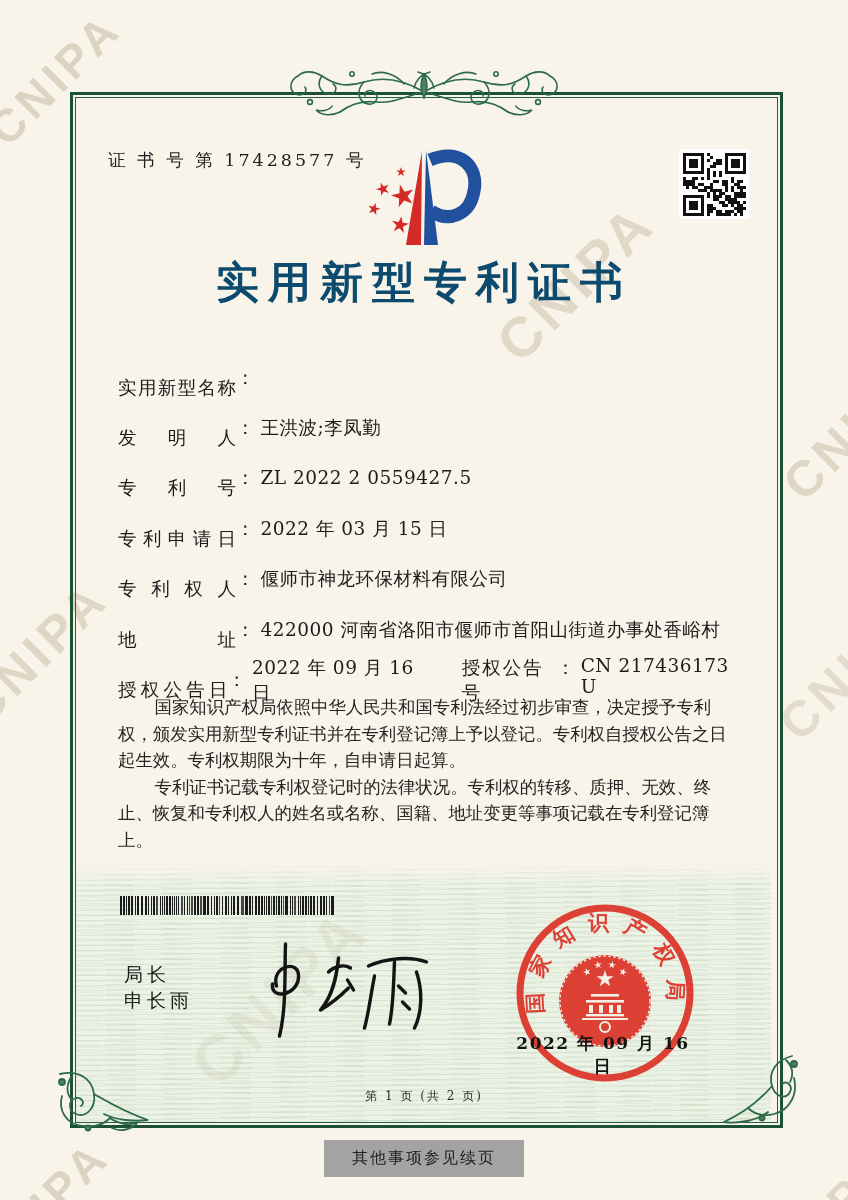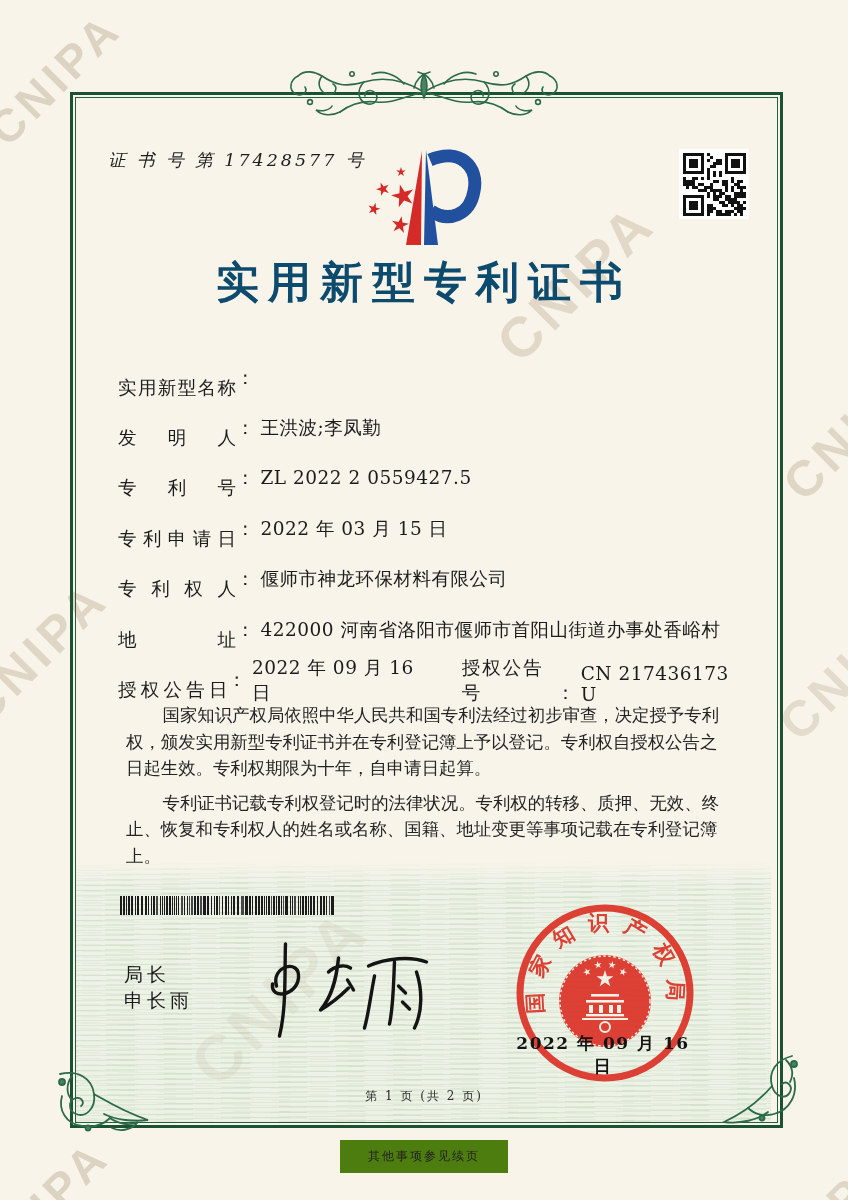--- a/index.html
+++ b/index.html
@@ -21,55 +21,55 @@
   .waves{position:absolute;left:76px;top:860px;width:695px;height:262px;z-index:0;
          background:
            repeating-linear-gradient(179deg,rgba(210,224,202,.55) 0 1.5px,rgba(238,243,231,.55) 1.5px 5px),
            repeating-linear-gradient(181.5deg,rgba(199,216,192,.45) 0 1.5px,rgba(240,244,234,.45) 1.5px 6px),
            linear-gradient(#ecf1e5,#e7eede);}
   .waves::before{content:'';position:absolute;left:0;top:0;width:100%;height:26px;
          background:linear-gradient(#f9f4ea,rgba(249,244,234,0));}
 
   .content{position:absolute;inset:0;z-index:2;}
 
-  .cert-no{position:absolute;left:108px;top:148px;font-size:17.5px;letter-spacing:3px;color:#1d1d1d;font-style:italic;}
+  .cert-no{position:absolute;left:108px;top:148px;font-size:17.5px;letter-spacing:3px;color:#1d1d1d;}
   .logo{position:absolute;left:352px;top:146px;width:130px;height:112px;}
   .qr-wrap{position:absolute;left:679px;top:149px;width:70px;height:70px;background:#fff;
            display:flex;align-items:center;justify-content:center;}
 
   .title{position:absolute;left:0;top:254px;width:100%;text-align:center;
          font-size:43px;font-weight:bold;letter-spacing:9px;color:#0c4a6e;}
 
   .fields{position:absolute;left:118px;top:352px;width:620px;}
   .frow{height:50.4px;display:flex;align-items:center;font-size:18.5px;color:#1c1c1c;}
   .flabel{display:inline-block;width:118px;text-align:justify;text-align-last:justify;letter-spacing:0;margin-top:20px;}
   .fcolon{margin:0 6px 0 0;}
   .fvalue{letter-spacing:.5px;}
-  .fpair2{margin-left:36px;display:flex;align-items:flex-end;}
+  .fpair2{margin-left:36px;display:flex;align-items:flex-start;}
 
   .body-text{position:absolute;left:118px;top:694px;width:618px;font-size:17.4px;
              line-height:26.6px;color:#242424;}
-  .body-text p{margin:8px;text-indent:2.1em;}
+  .body-text p{margin:0;text-indent:2.1em;}
 
   .barcode{position:absolute;left:120px;top:896px;}
 
   .official{position:absolute;left:124px;top:962px;z-index:4;
             font-family:"Liberation Sans","DejaVu Sans",sans-serif;color:#171717;}
   .official div{font-size:19px;letter-spacing:4px;}
   .signature{position:absolute;left:248px;top:934px;z-index:4;}
 
   .seal{position:absolute;left:512px;top:900px;z-index:5;}
   .seal-date{position:absolute;left:508px;top:1032px;width:190px;text-align:center;z-index:6;
              font-size:17px;font-weight:bold;letter-spacing:1.5px;color:#141414;}
 
   .page-no{position:absolute;left:0;top:1088px;width:100%;text-align:center;z-index:4;
            font-size:12px;letter-spacing:2px;color:#2a2a2a;}
 
   .cont-note{position:absolute;left:0;top:1140px;width:100%;text-align:center;z-index:4;}
-  .cont-note span{display:inline-block;background:#4d7c0f;padding:8px 28px;font-size:12px;
+  .cont-note span{display:inline-block;background:#a3a3a3;padding:8px 28px;font-size:16px;
                   letter-spacing:2px;color:#222;}
 
   .ornament{position:absolute;z-index:4;pointer-events:none;}
 </style>
 </head>
 <body>
 
 <div class="page">
 
   <div class="wm" style="left:-28px;top:52px;font-size:46px;opacity:.40;">CNIPA</div>

